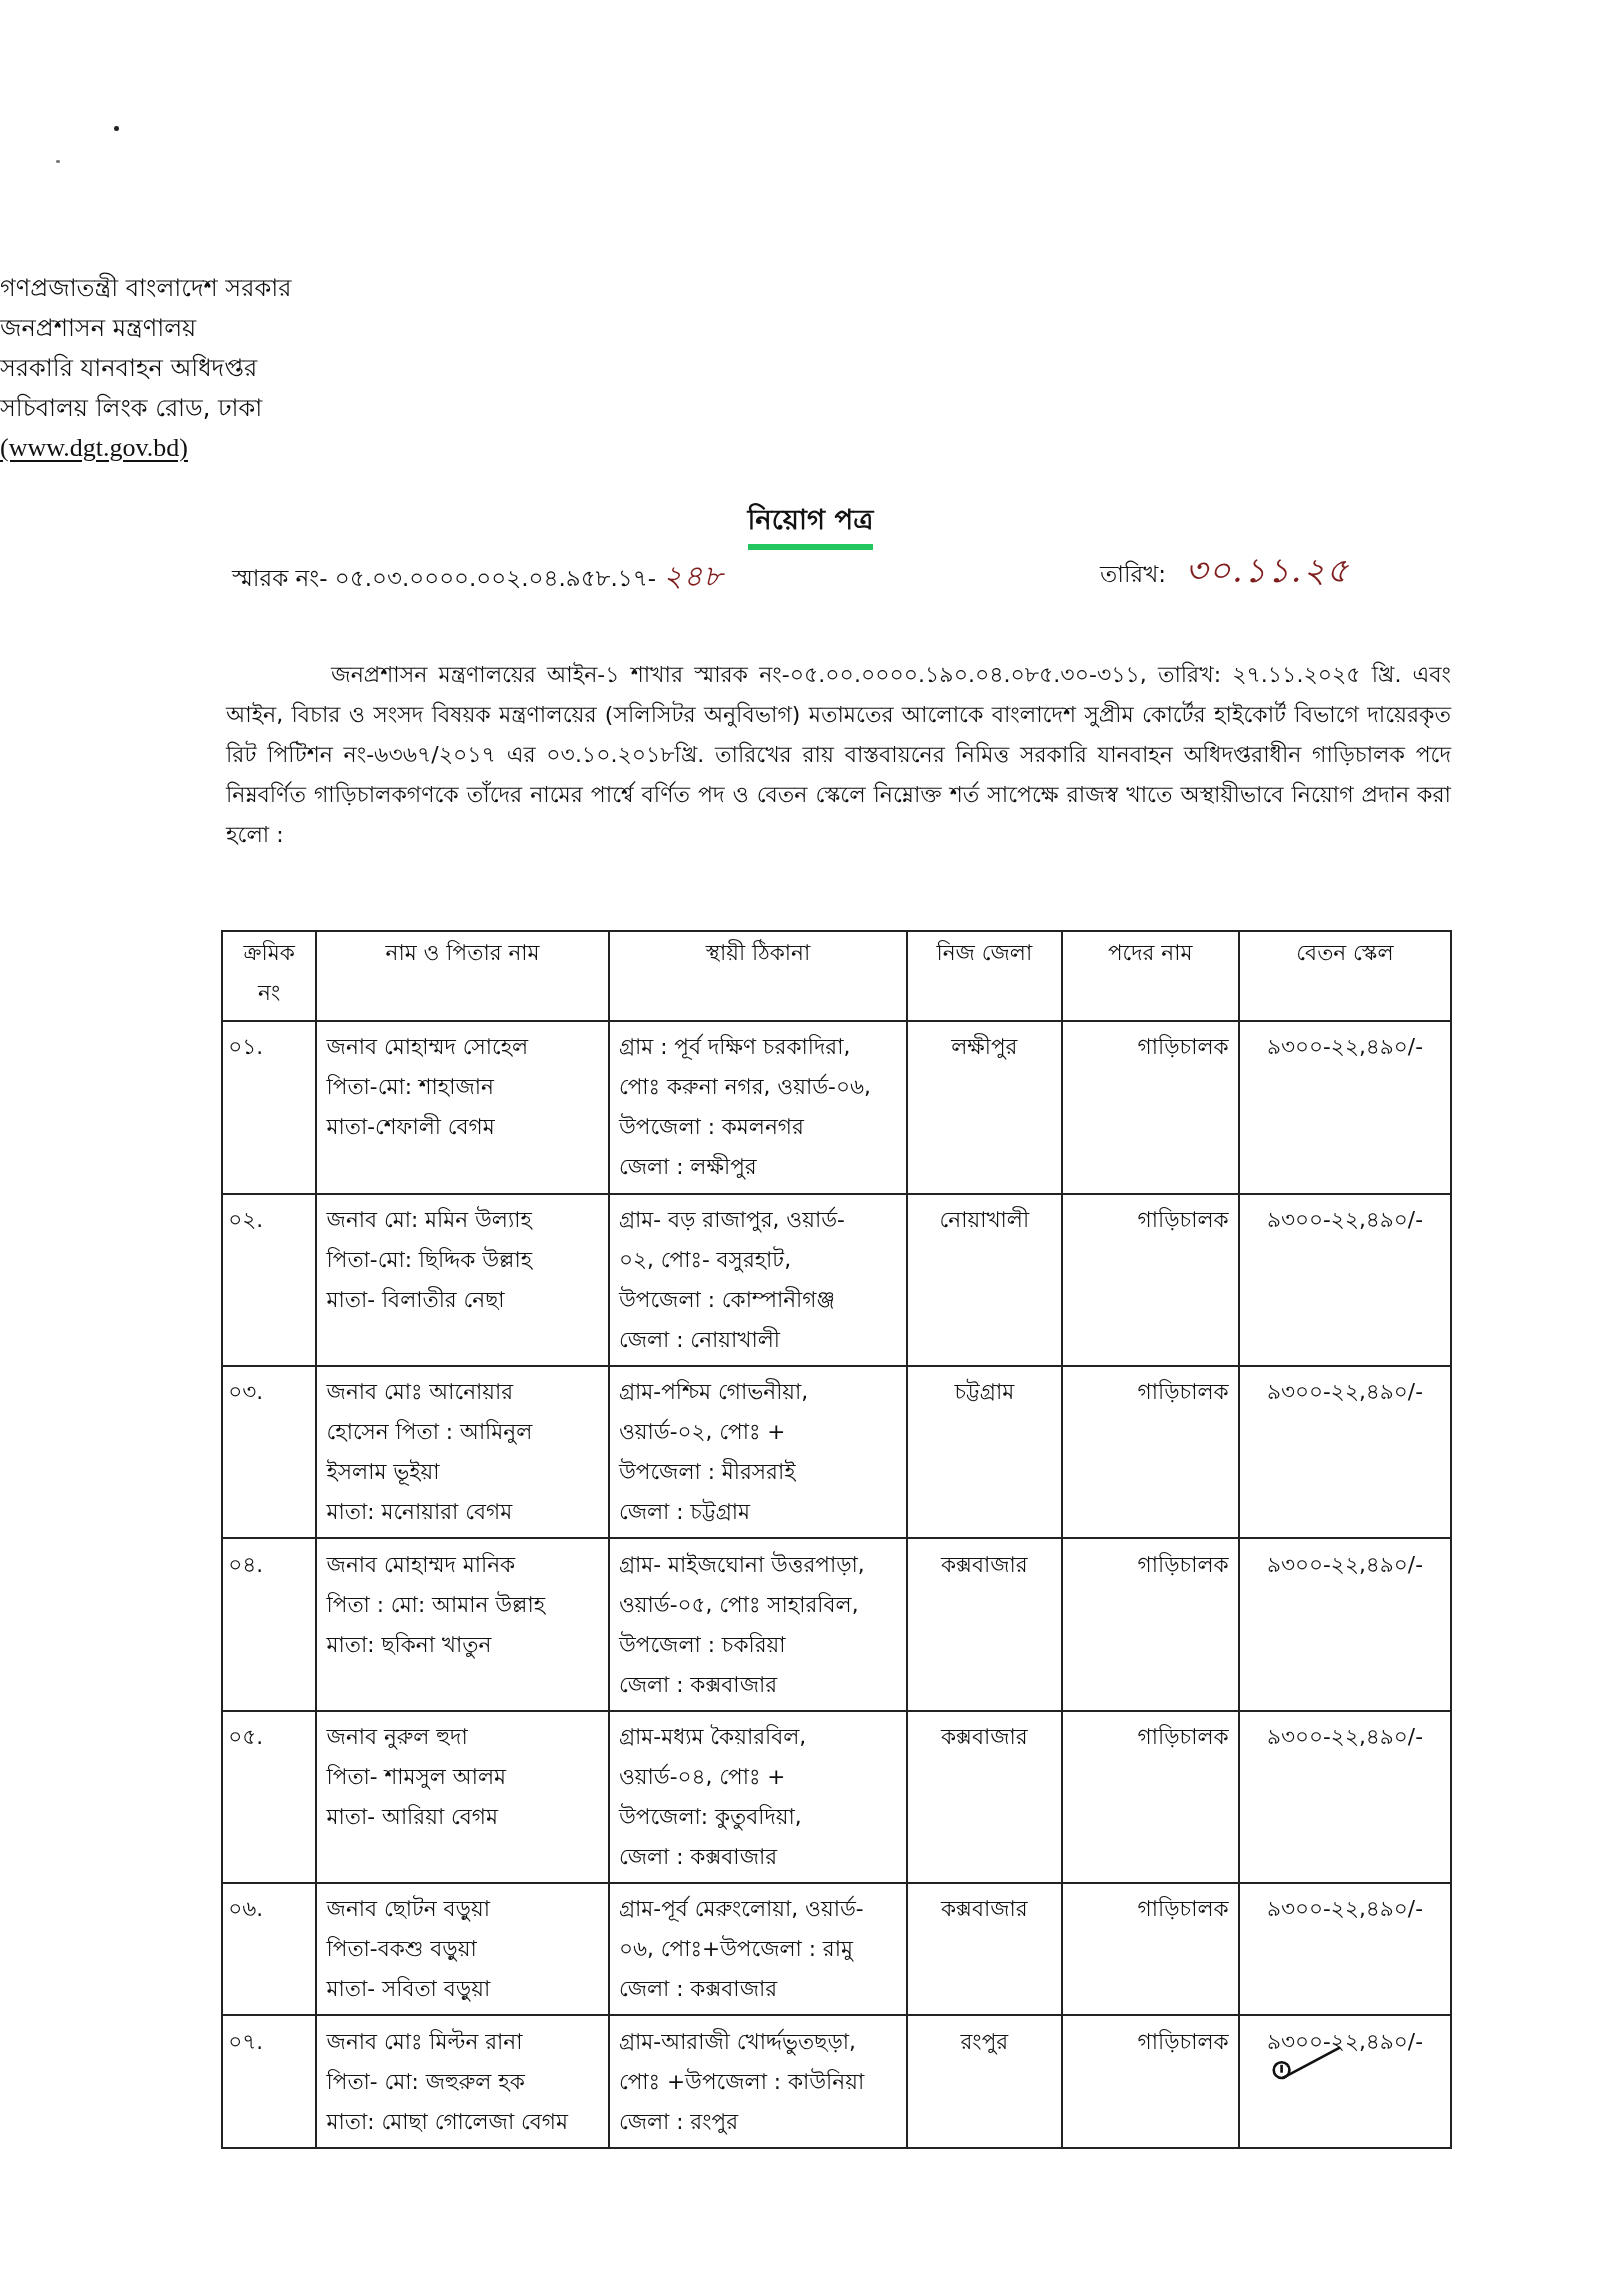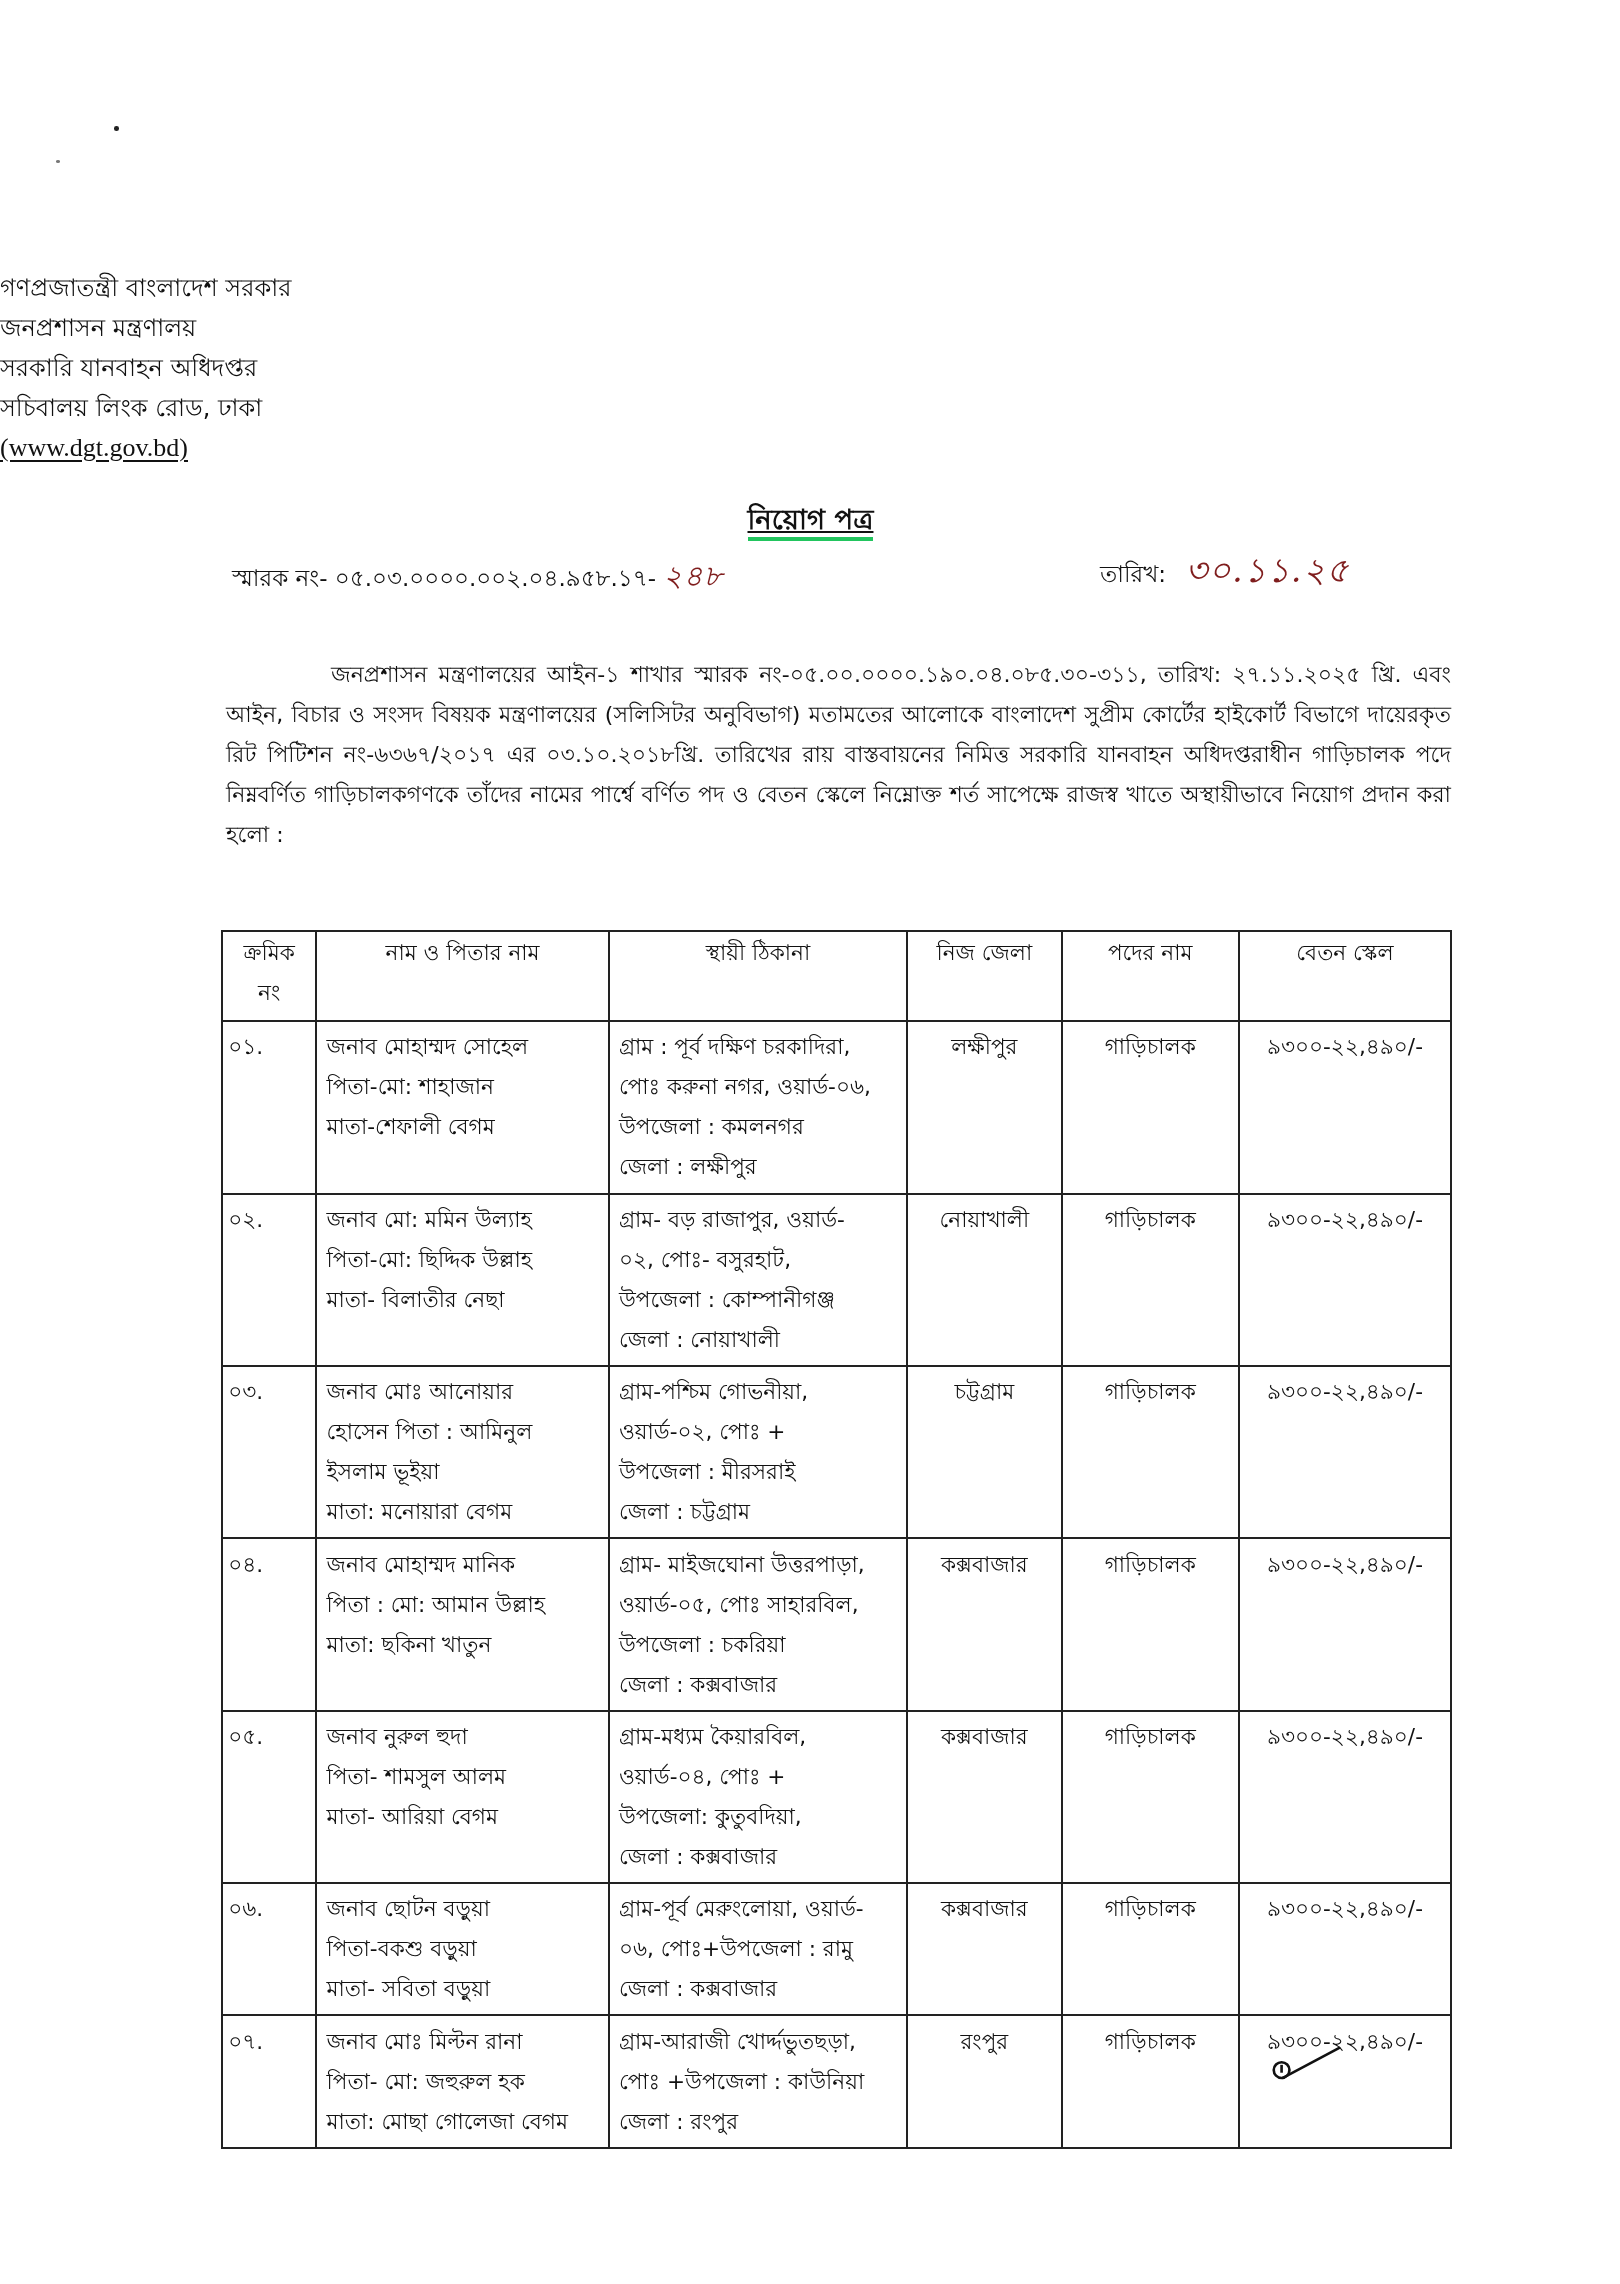--- a/index.html
+++ b/index.html
@@ -41,23 +41,22 @@
     .doc-title {
       position: absolute;
       left: 0;
       width: 1621px;
       top: 499px;
       text-align: center;
       font-size: 27.5px;
       font-weight: bold;
     }
     .doc-title span {
-      border-bottom: 4px solid #22c55e;
-      padding-bottom: 2px;
-      text-decoration: underline;
+      border-bottom: 6px solid #22c55e;
+      padding-bottom: 9px;
     }
     .memo-line {
       position: absolute;
       left: 232px;
       top: 553px;
       font-size: 23px;
     }
     .handwritten {
       font-family: "DejaVu Serif", serif;
       font-style: italic;
@@ -102,21 +101,21 @@
     table.appt th {
       font-weight: normal;
       text-align: center;
       height: 82px;
       padding-top: 1px;
     }
     table.appt td.sl { text-align: left; width: 82px; padding-left: 5.2px; padding-right: 5.2px; }
     table.appt td.name { width: 272px; }
     table.appt td.addr { width: 278px; }
     table.appt td.dist { text-align: center; width: 134px; }
-    table.appt td.post { text-align: center; width: 157px; }
+    table.appt td.post { text-align: right; width: 157px; }
     table.appt td.scale { text-align: center; }
     .cell-line { display: block; white-space: nowrap; }
     .signature {
       position: absolute;
       left: 1267px;
       top: 2036px;
       width: 79px;
       height: 59px;
     }
   </style>

